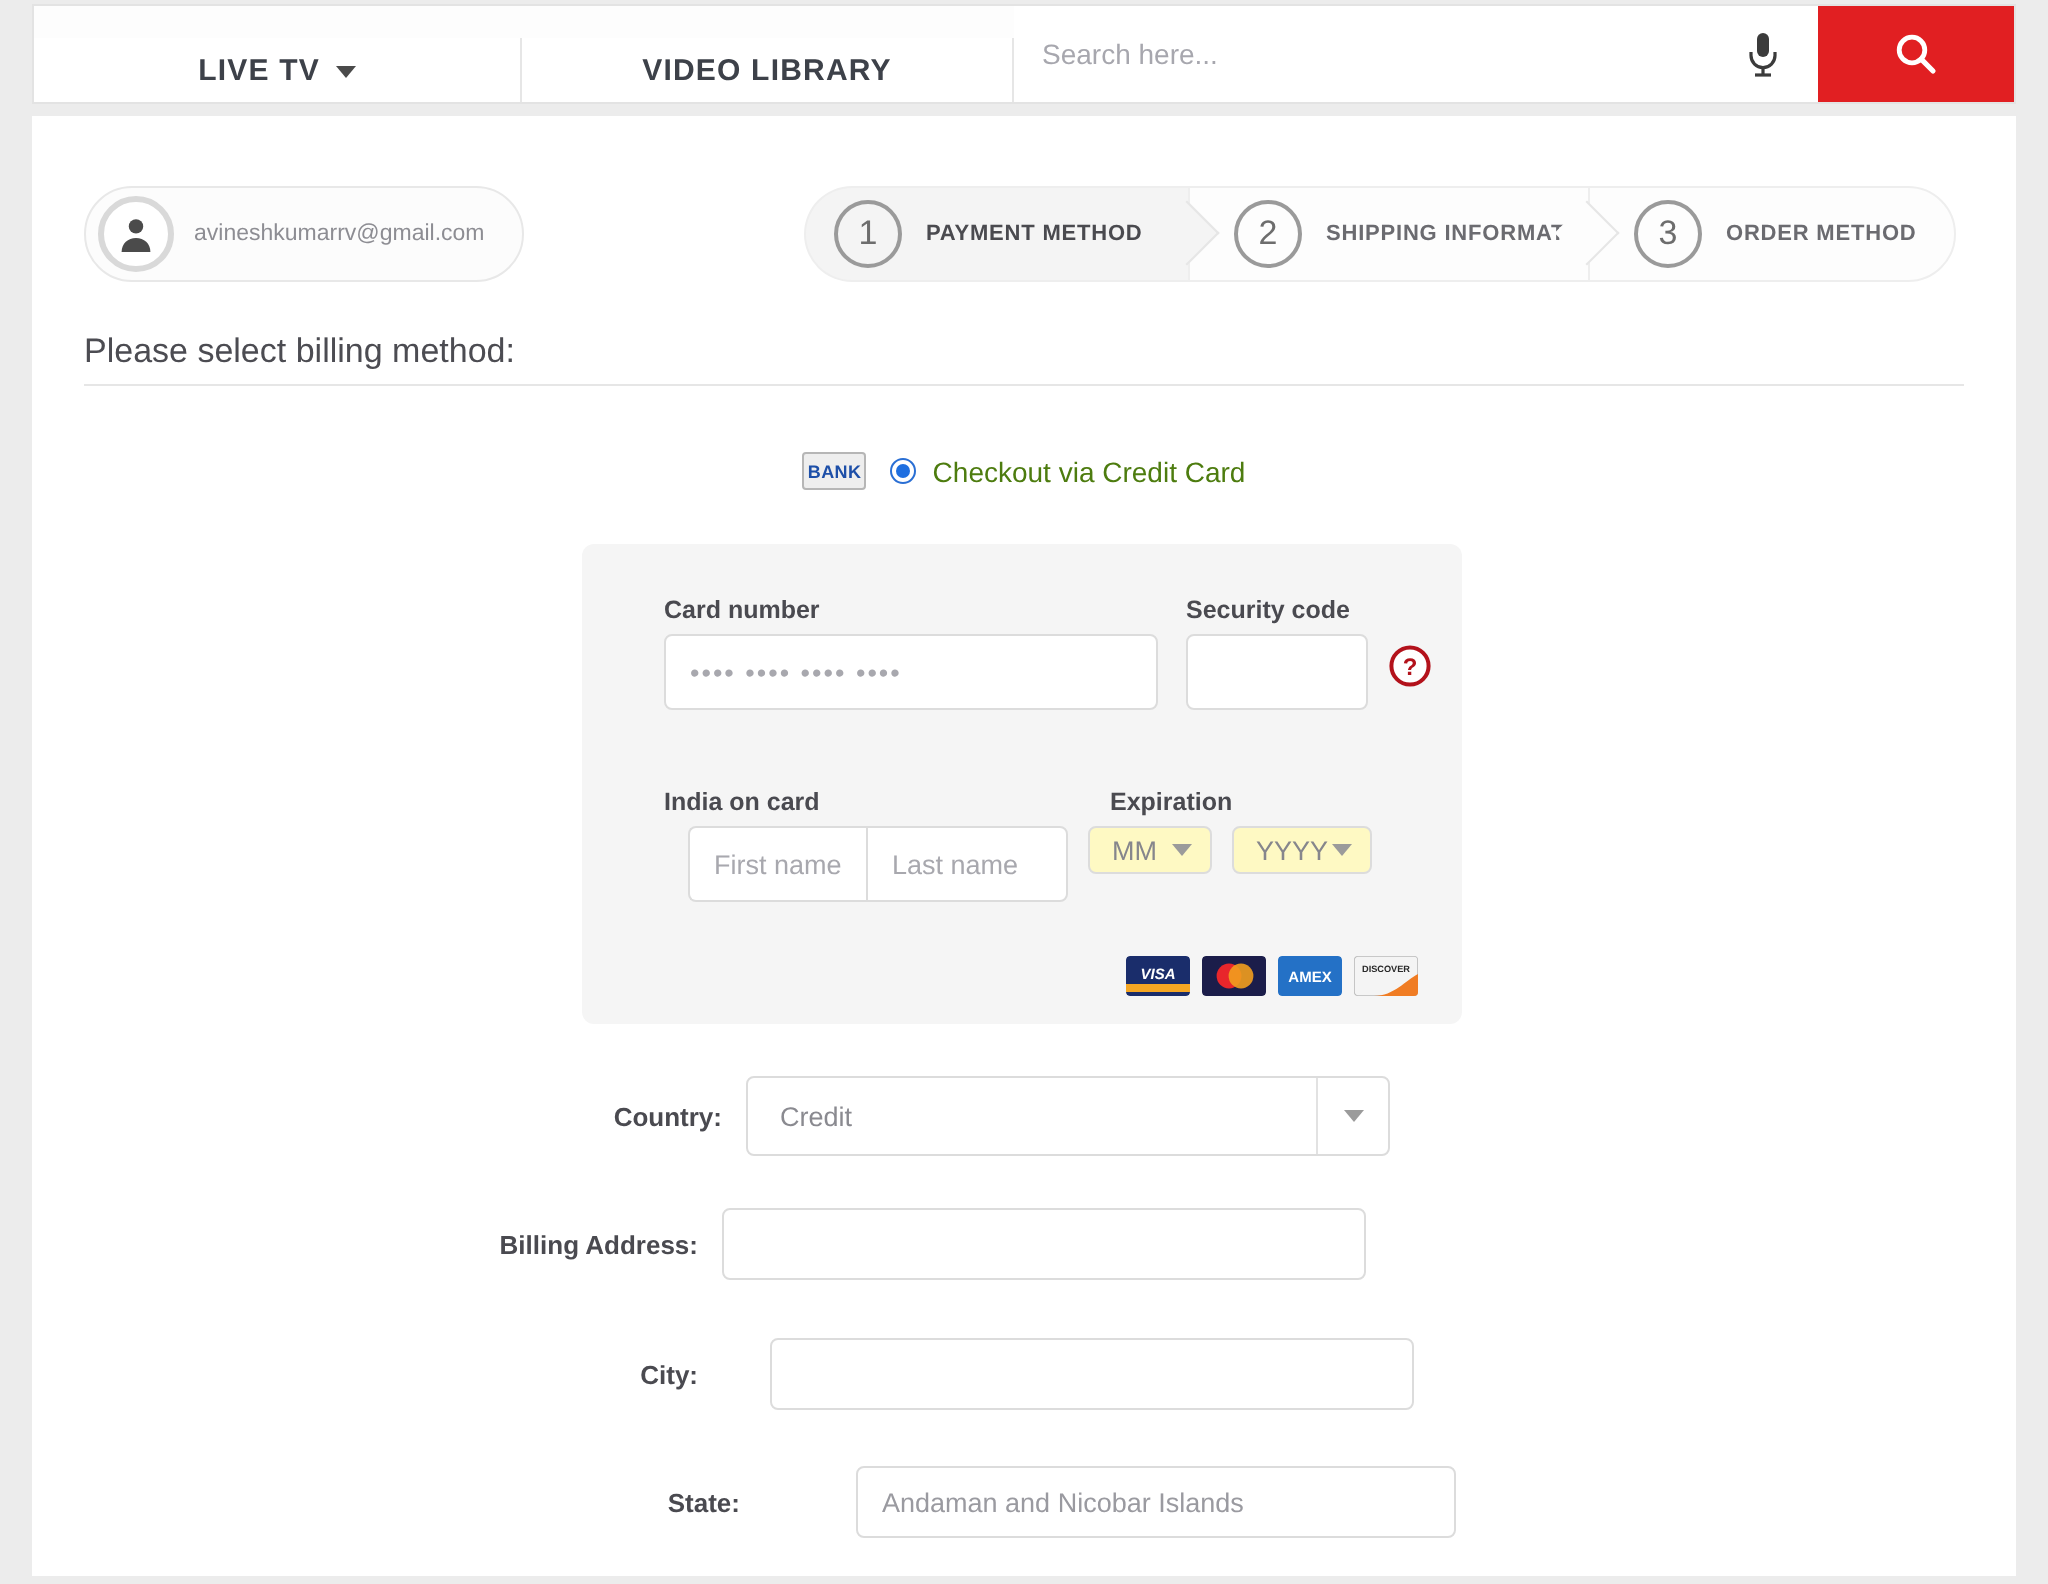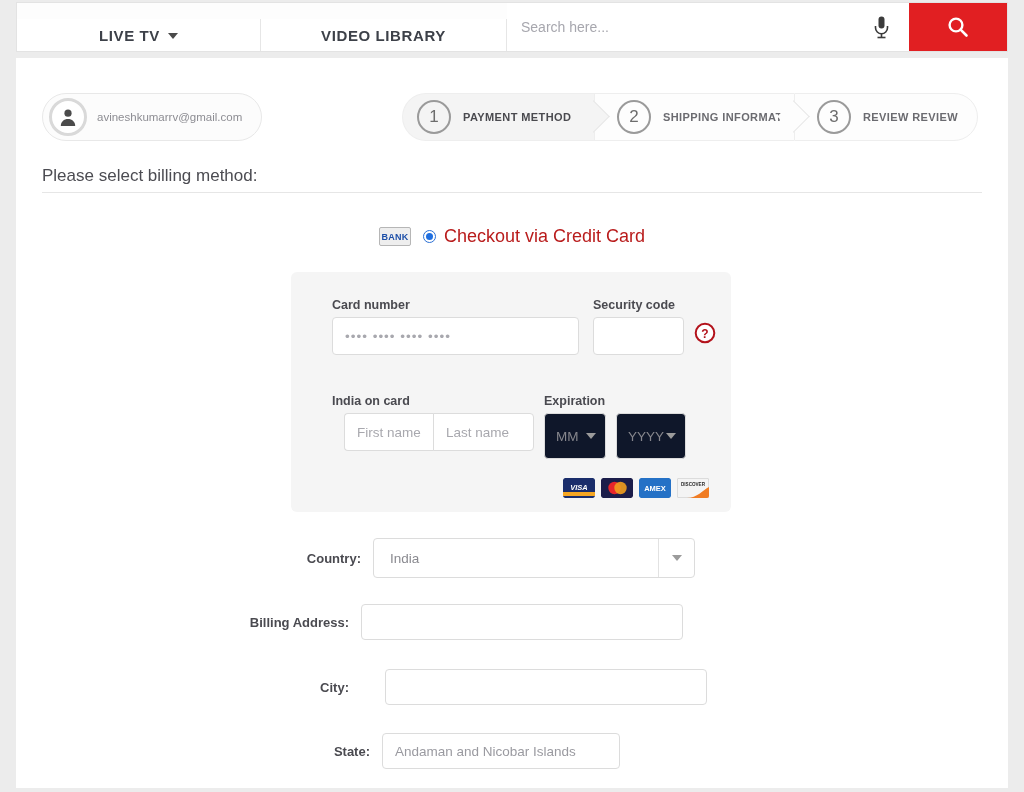--- a/index.html
+++ b/index.html
@@ -200,22 +200,22 @@
     flex: 0 0 auto;
     cursor: pointer;
     margin-left: 4px;
   }
   .radio-dot {
     width: 7px; height: 7px;
     border-radius: 50%;
     background: #1f6fe0;
   }
   .pay-option-label {
-    font-size: 18px;
-    color: #b91c1c;
+    font-size: 14px;
+    color: #4d7c0f;
     cursor: pointer;
   }
 
   
   .card-panel {
     position: absolute;
     left: 275px; top: 214px;
     width: 440px; height: 240px;
     background: #f5f5f5;
     border-radius: 6px;
@@ -242,29 +242,29 @@
   .in-cardnum    { position: absolute; left: 41px;  top: 45px; width: 247px; letter-spacing: 1px; }
   .lbl-seccode   { position: absolute; left: 302px; top: 26px; }
   .in-seccode    { position: absolute; left: 302px; top: 45px; width: 91px; }
   .help-icon     { position: absolute; left: 403px; top: 50px; cursor: pointer; }
 
   .lbl-name      { position: absolute; left: 41px;  top: 122px; }
   .in-first      { position: absolute; left: 53px;  top: 141px; width: 101px;
                    border-radius: 4px 0 0 4px; border-right: none; }
   .in-last       { position: absolute; left: 142px; top: 141px; width: 101px;
                    border-radius: 0 4px 4px 0; }
-  .lbl-exp       { position: absolute; left: 253px; top: 122px; }
+  .lbl-exp       { position: absolute; left: 264px; top: 122px; }
   .sel-mm        { position: absolute; left: 253px; top: 141px; width: 62px; }
   .sel-yyyy      { position: absolute; left: 325px; top: 141px; width: 70px; }
 
   .fauxselect {
     border: 1px solid #dcdcdc;
     border-radius: 4px;
-    background: #0f172a;
-    height: 46px;
+    background: #fef9c3;
+    height: 24px;
     display: flex; align-items: center; justify-content: space-between;
     padding: 0 9px 0 11px;
     font-size: 13.5px;
     color: #86868c;
     cursor: pointer;
   }
   .sel-caret {
     width: 0; height: 0;
     border-left: 5px solid transparent;
     border-right: 5px solid transparent;
@@ -322,21 +322,21 @@
     cursor: pointer;
   }
   .country-value { padding-left: 16px; }
   .country-arrow {
     position: absolute; right: 0; top: 0;
     width: 36px; height: 38px;
     border-left: 1px solid #e2e2e2;
     display: flex; align-items: center; justify-content: center;
   }
   .row-state .row-label { width: 366px; }
-  .row-state .big-input { width: 238px; }
+  .row-state .big-input { width: 300px; margin-left: 46px; }
 </style>
 </head>
 <body>
 
 <div class="topbar">
 
   <div class="nav-item nav-live">
     <span>LIVE TV</span>
     <span class="caret-down"></span>
   </div>
@@ -382,21 +382,21 @@
     <div class="step step-1">
       <span class="step-num">1</span>
       <span class="step-label">PAYMENT METHOD</span>
     </div>
     <div class="step step-2">
       <span class="step-num">2</span>
       <span class="step-label">SHIPPING INFORMATION</span>
     </div>
     <div class="step step-3">
       <span class="step-num">3</span>
-      <span class="step-label">REVIEW REVIEW</span>
+      <span class="step-label">ORDER METHOD</span>
     </div>
   </div>
 
   <div class="billing-heading">Please select billing method:</div>
   <div class="divider"></div>
 
   <div class="pay-option">
     <span class="bank-badge">BANK</span>
     <span class="radio">
       <span class="radio-dot"></span>
@@ -461,21 +461,21 @@
           <path d="M10 20 C20 20 26 12 32 9 V20 Z" fill="#f07c23"></path>
           <text x="16" y="8" text-anchor="middle" font-size="4.6" font-weight="bold" font-family="Liberation Sans, sans-serif" fill="#2a2a2a">DISCOVER</text>
         </svg>
       </span>
     </div>
   </div>
 
   <div class="row row-country">
     <span class="row-label">Country:</span>
     <div class="country-select">
-      <span class="country-value">India</span>
+      <span class="country-value">Credit</span>
       <span class="country-arrow">
         <span class="sel-caret"></span>
       </span>
     </div>
   </div>
 
   <div class="row row-address">
     <span class="row-label">Billing Address:</span>
     <input class="big-input" type="text" placeholder="" style="">
   </div>

